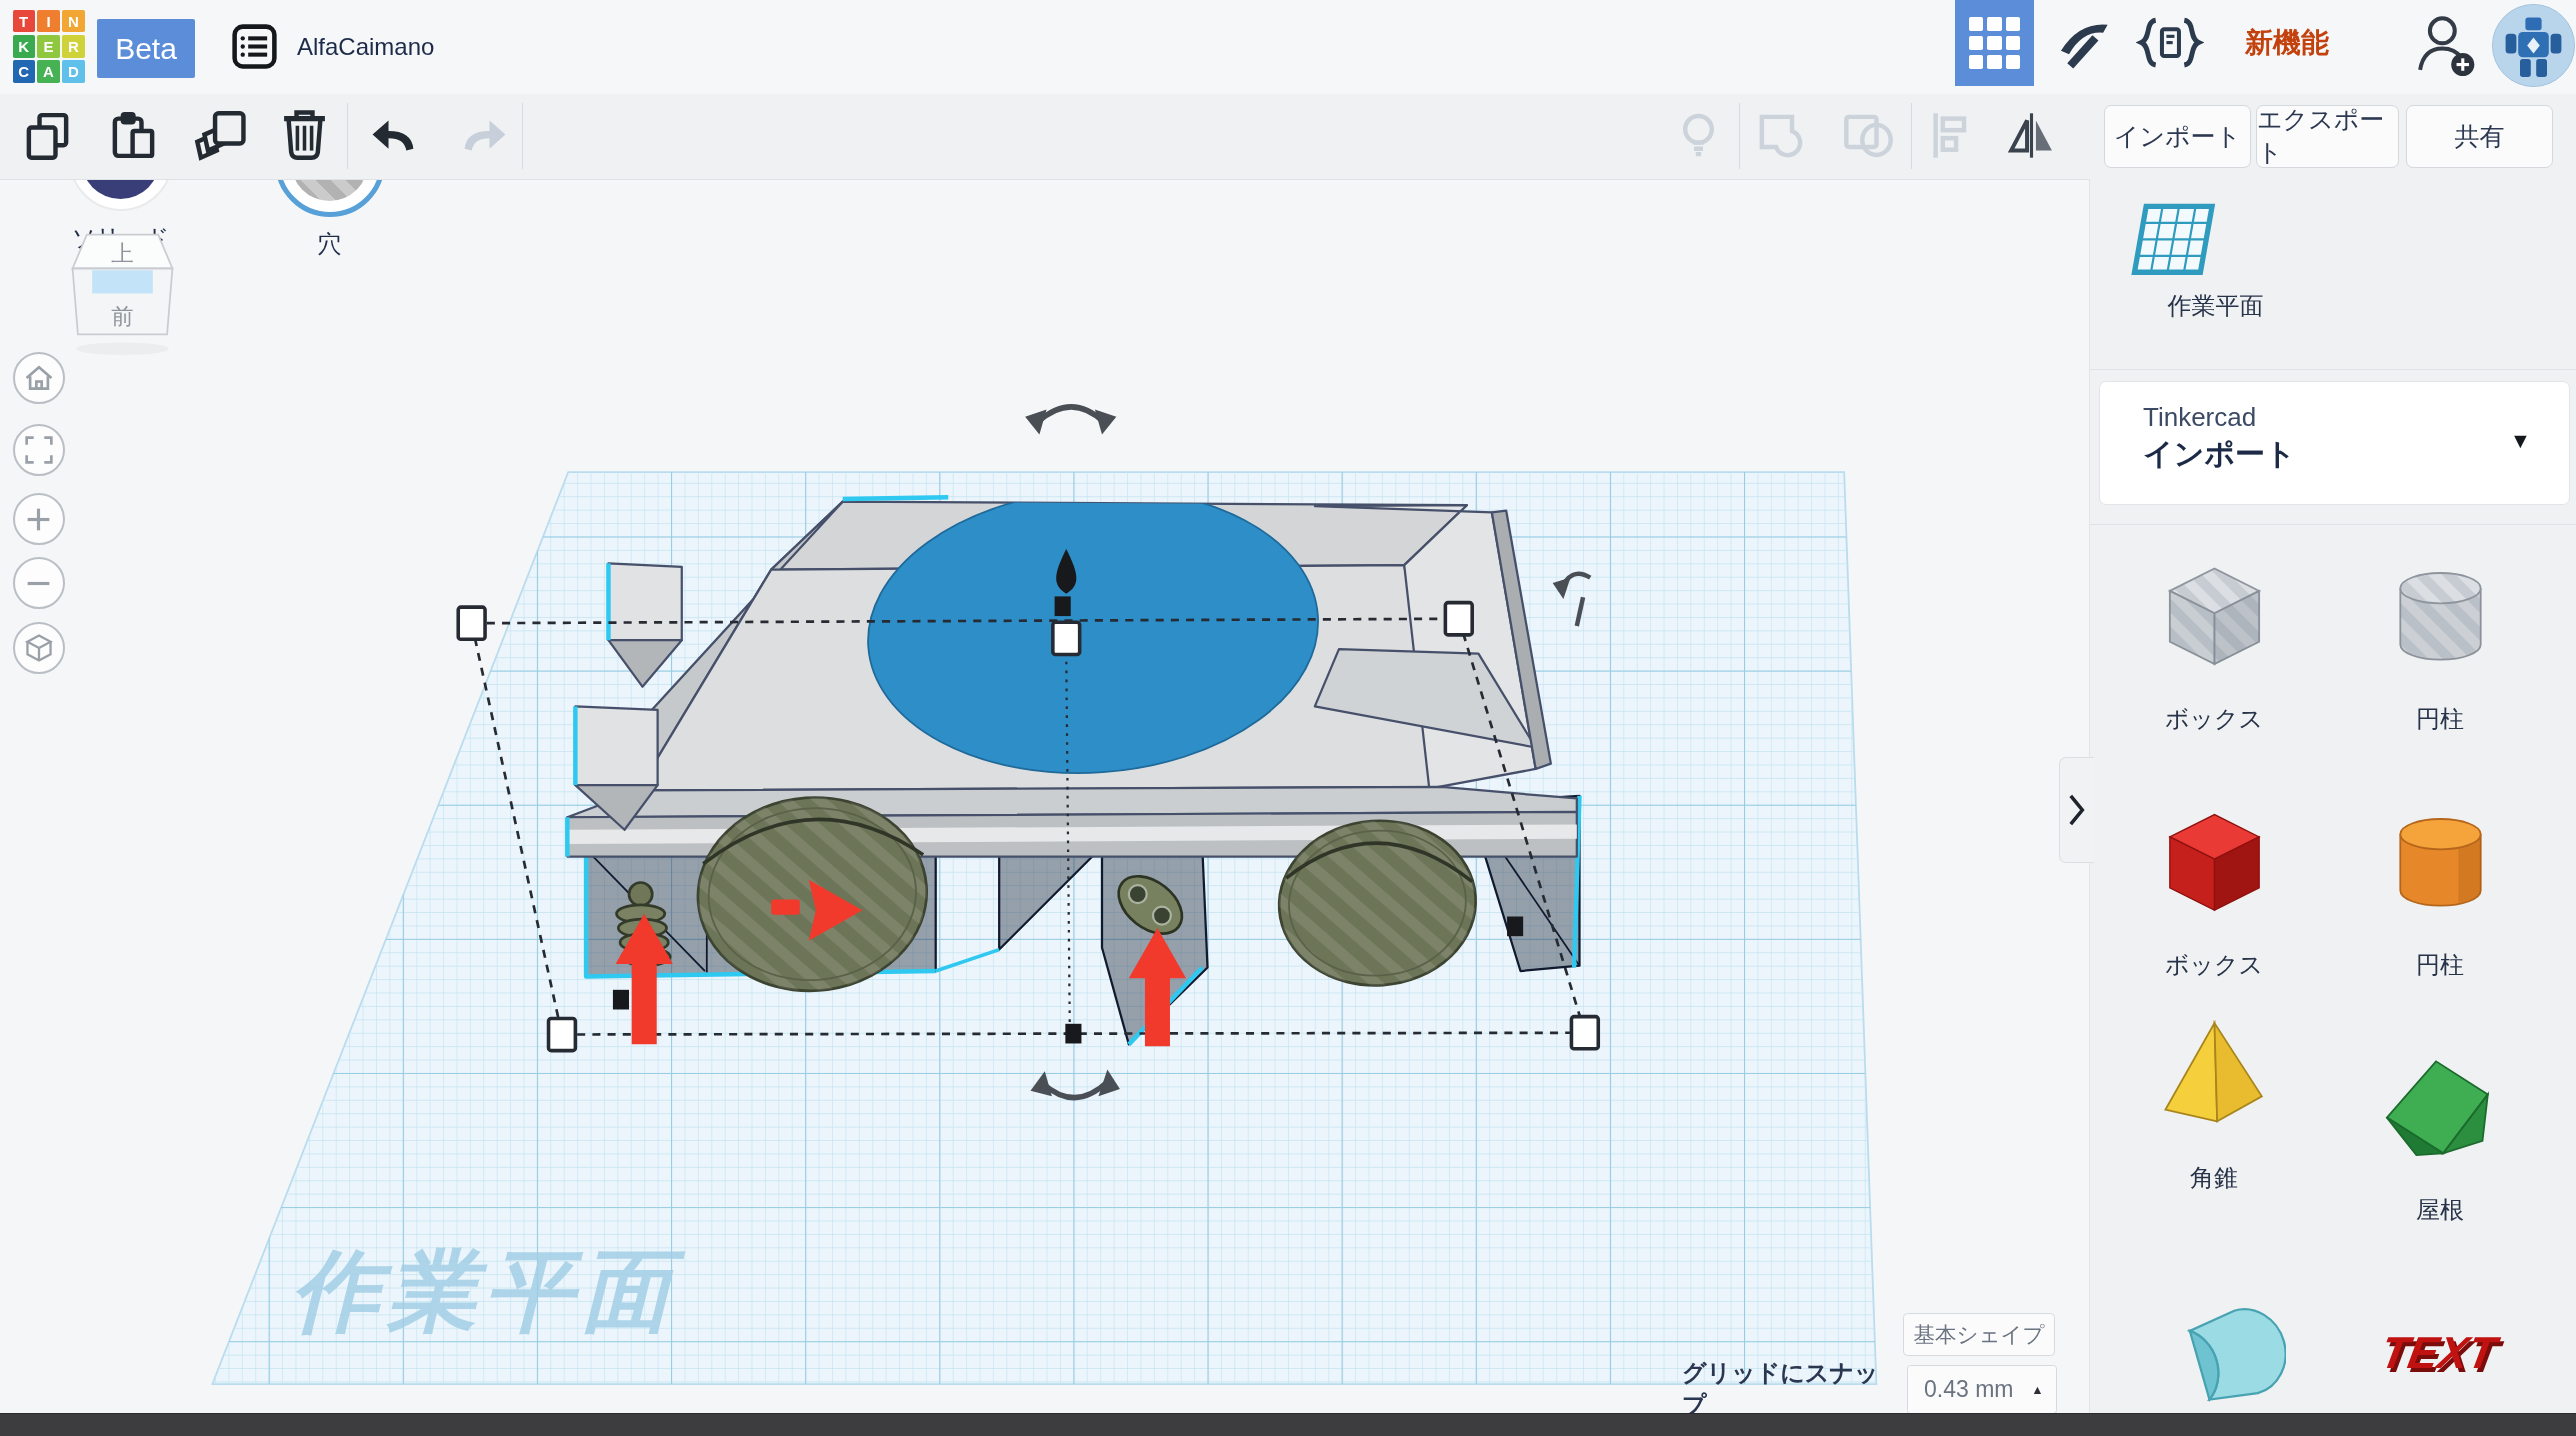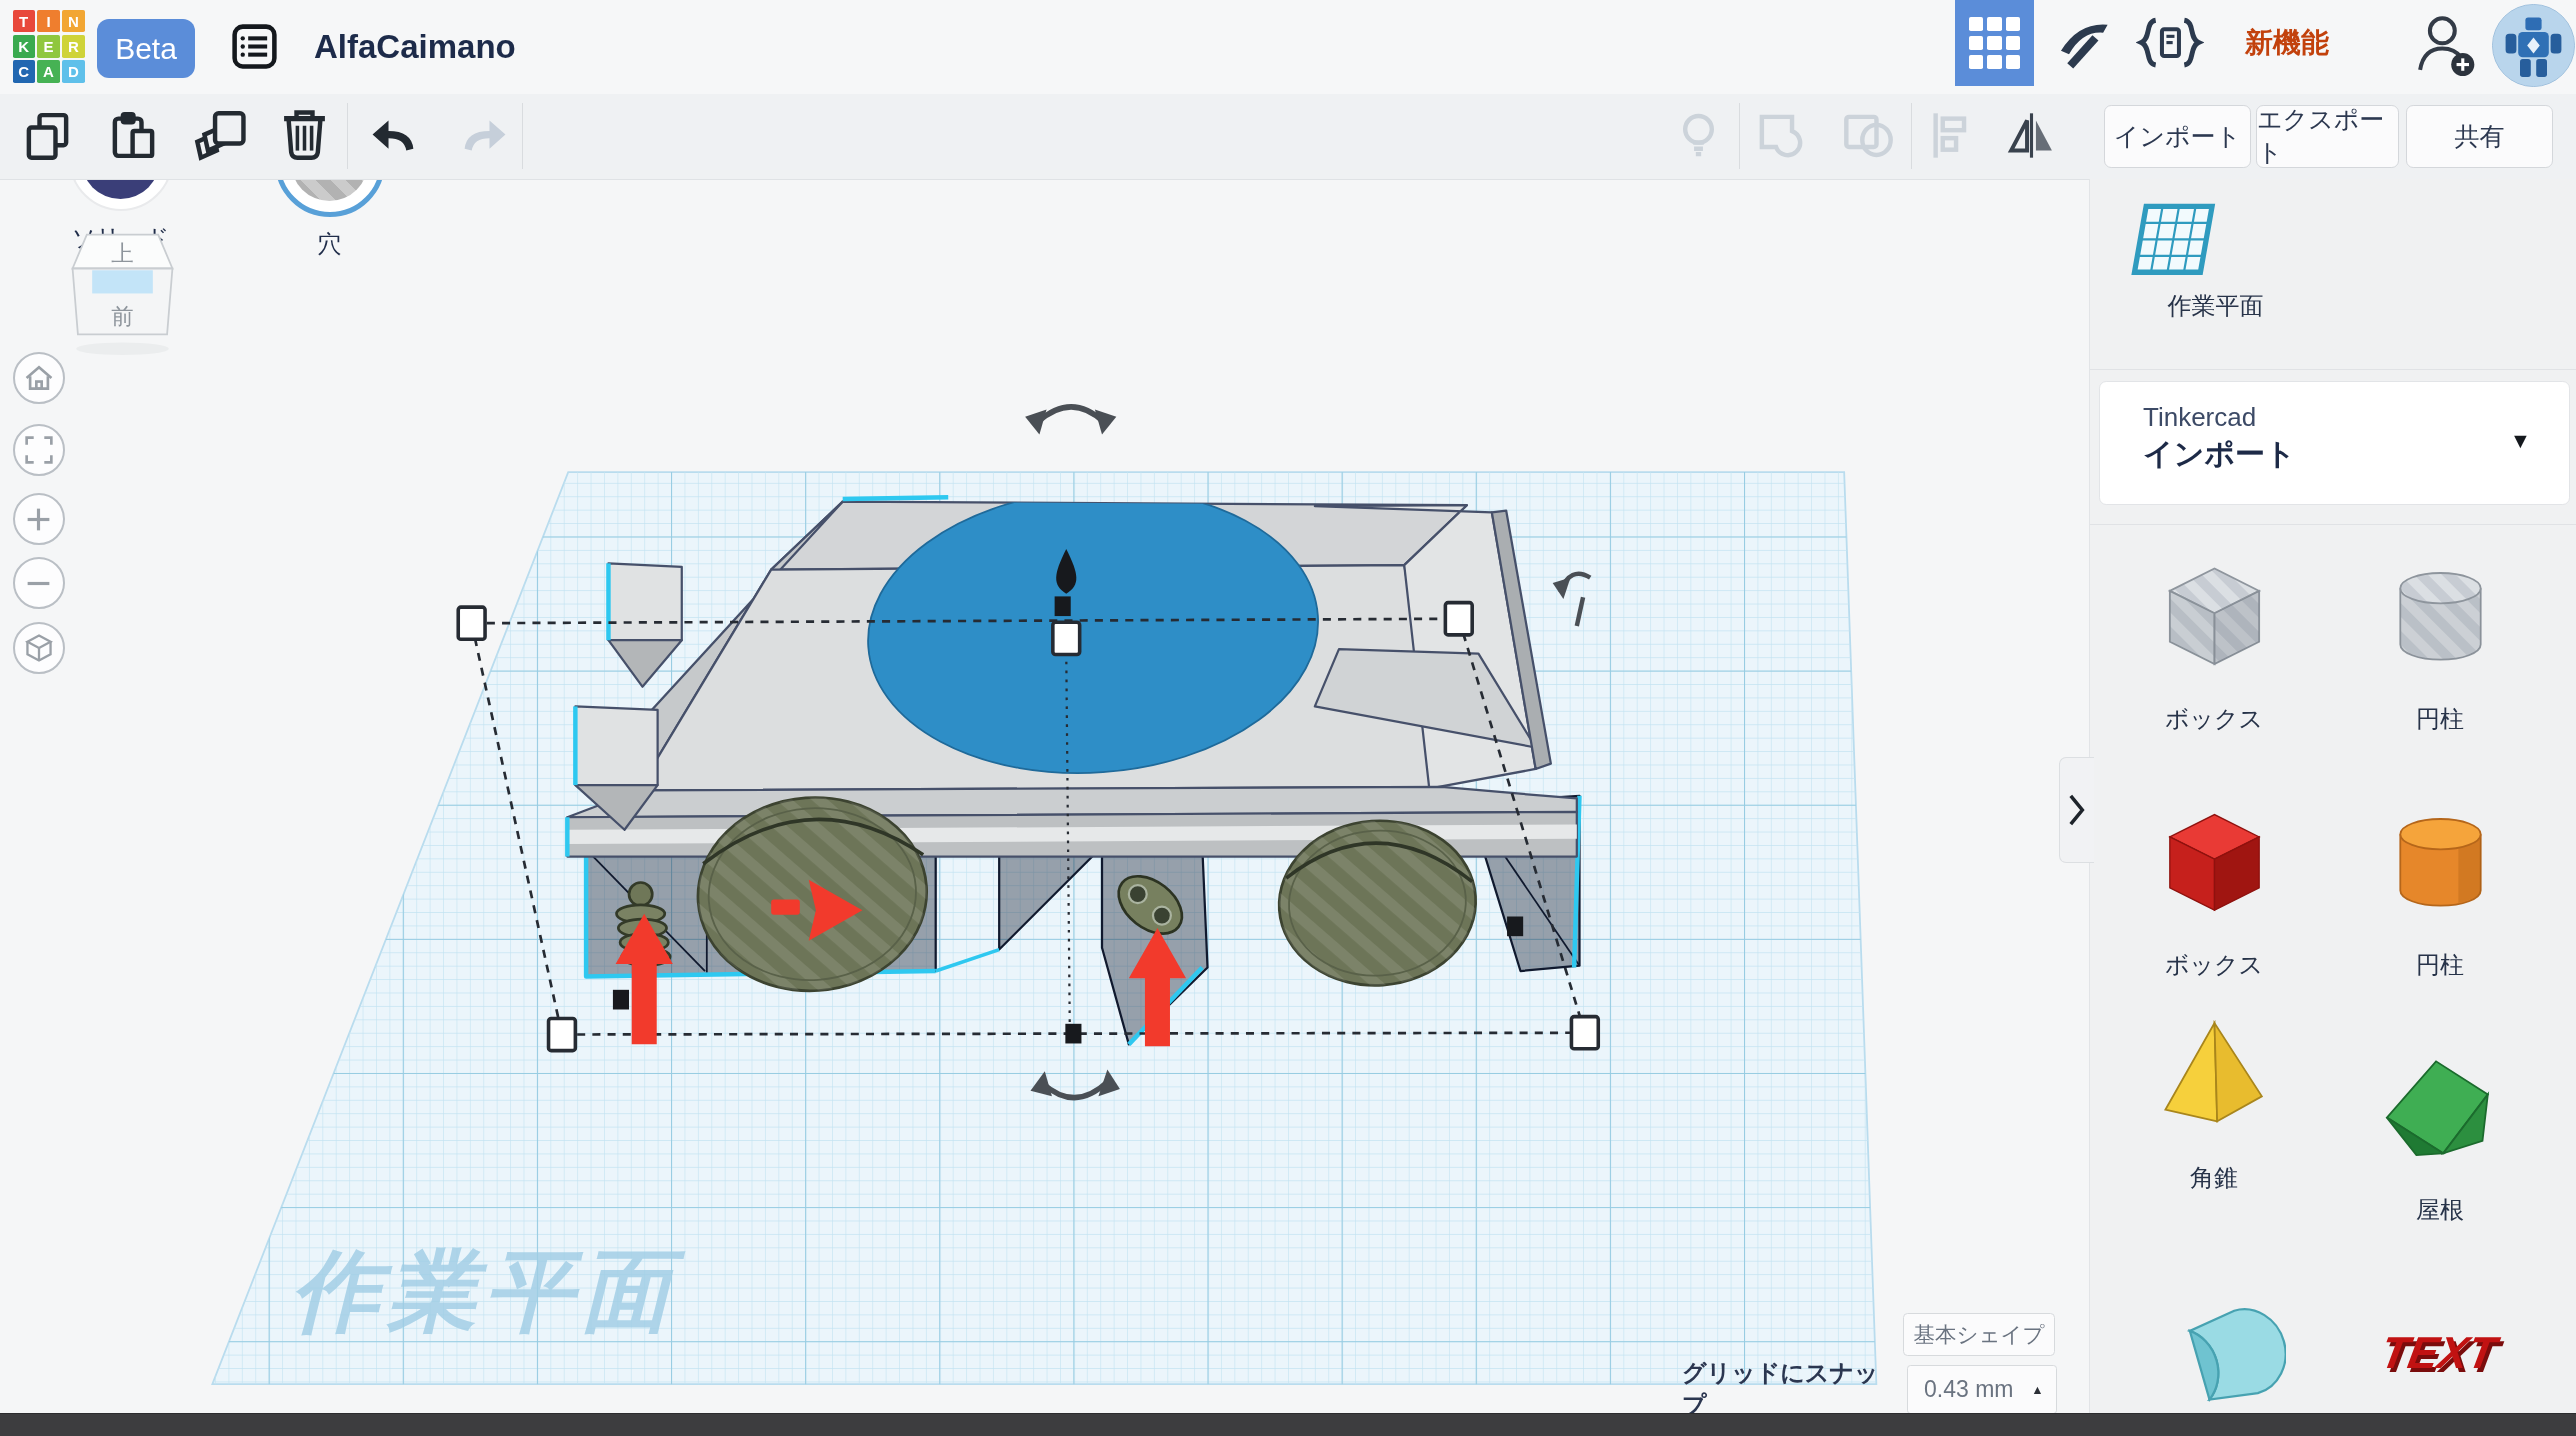--- a/index.html
+++ b/index.html
@@ -7,24 +7,24 @@
   #app{position:absolute;inset:0;width:2576px;height:1436px;}
   .abs{position:absolute;}
 
   
   #header{left:0;top:0;width:2576px;height:94px;background:#f6f7f8;border-bottom:0.9px solid #e4e6e9;z-index:20;}
   #logo{left:12.5px;top:9.8px;width:72px;height:73px;display:grid;grid-template-columns:repeat(3,1fr);gap:2.7px;}
   #logo span{display:flex;align-items:center;justify-content:center;color:#fff;font-weight:bold;font-size:15px;border-radius:1.8px;}
   #logo span:nth-child(1){background:#e8483b}#logo span:nth-child(2){background:#ef7e2e}#logo span:nth-child(3){background:#f2a633}
   #logo span:nth-child(4){background:#3aaa4f}#logo span:nth-child(5){background:#8fc73e}#logo span:nth-child(6){background:#cfd339}
   #logo span:nth-child(7){background:#2167b1}#logo span:nth-child(8){background:#46b254}#logo span:nth-child(9){background:#5fc0ea}
-  #beta-btn{left:97px;top:19px;width:98px;height:59px;background:#5b8dd9;border-radius:12px;color:#fff;
+  #beta-btn{left:97px;top:19px;width:98px;height:59px;background:#5b8dd9;border-radius:2px;color:#fff;
     font-size:30px;display:flex;align-items:center;justify-content:center;}
   #list-btn{left:231px;top:23px;width:47px;height:47px;}
-  #design-title{left:314px;top:0;height:94px;display:flex;align-items:center;font-size:33px;font-weight:bold;color:#1d2b4a;}
+  #design-title{left:297px;top:0;height:94px;display:flex;align-items:center;font-size:24px;font-weight:normal;color:#1d2b4a;}
   #hdr-grid-btn{left:1955px;top:0;width:79px;height:86px;background:#5b8dd9;display:flex;align-items:center;justify-content:center;}
   .hgrid{display:grid;grid-template-columns:repeat(3,14.3px);grid-template-rows:repeat(3,14.3px);gap:4.5px;}
   .hgrid i{background:#fff;border-radius:1.8px;}
   #hdr-pick{left:2052px;top:12.5px;width:61px;height:61px;}
   #hdr-code{left:2136px;top:12.5px;width:68px;height:61px;}
   #new-features{left:2245px;top:0;height:86px;display:flex;align-items:center;font-size:28px;color:#c2410c;font-weight:bold;}
   #hdr-person{left:2413px;top:10.7px;width:64px;height:68px;}
   #avatar{left:2492px;top:3.6px;width:81px;height:81px;border-radius:50%;background:#b9d5ec;overflow:hidden;border:0.9px solid #9fc0dd;}
 
   

